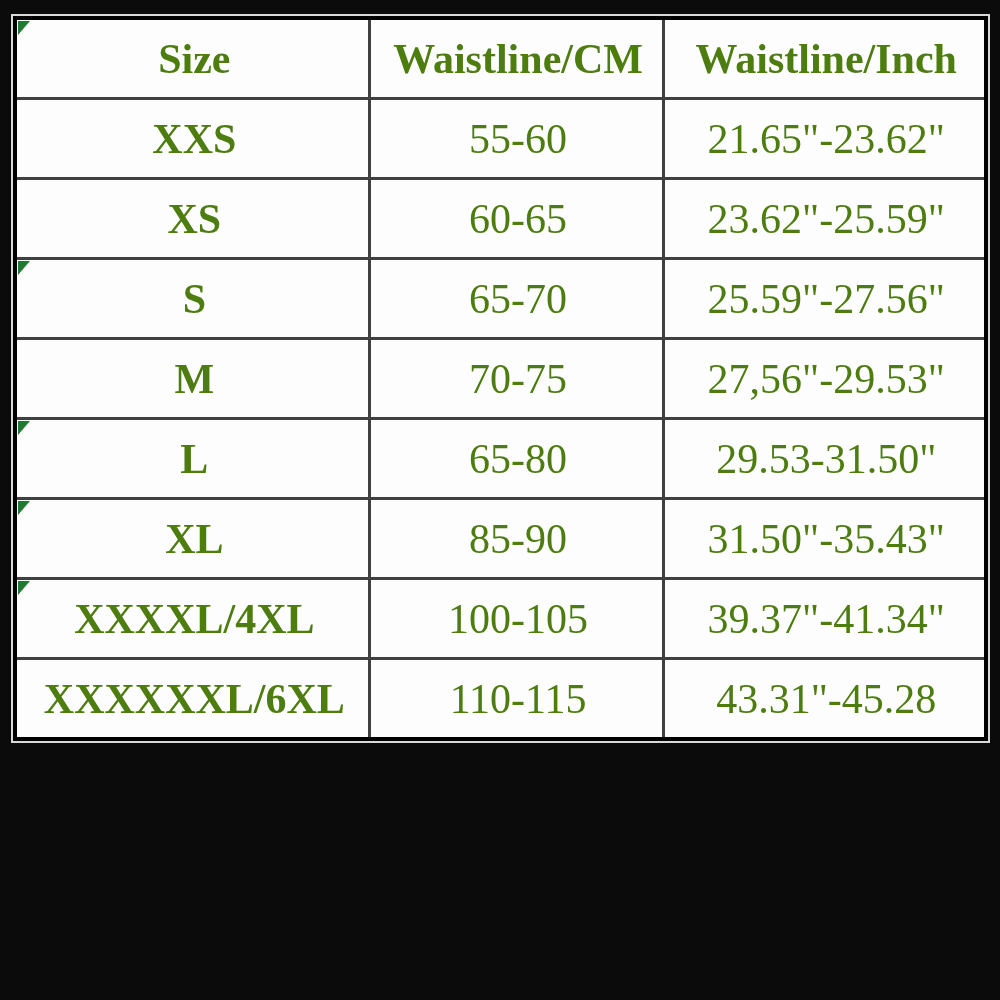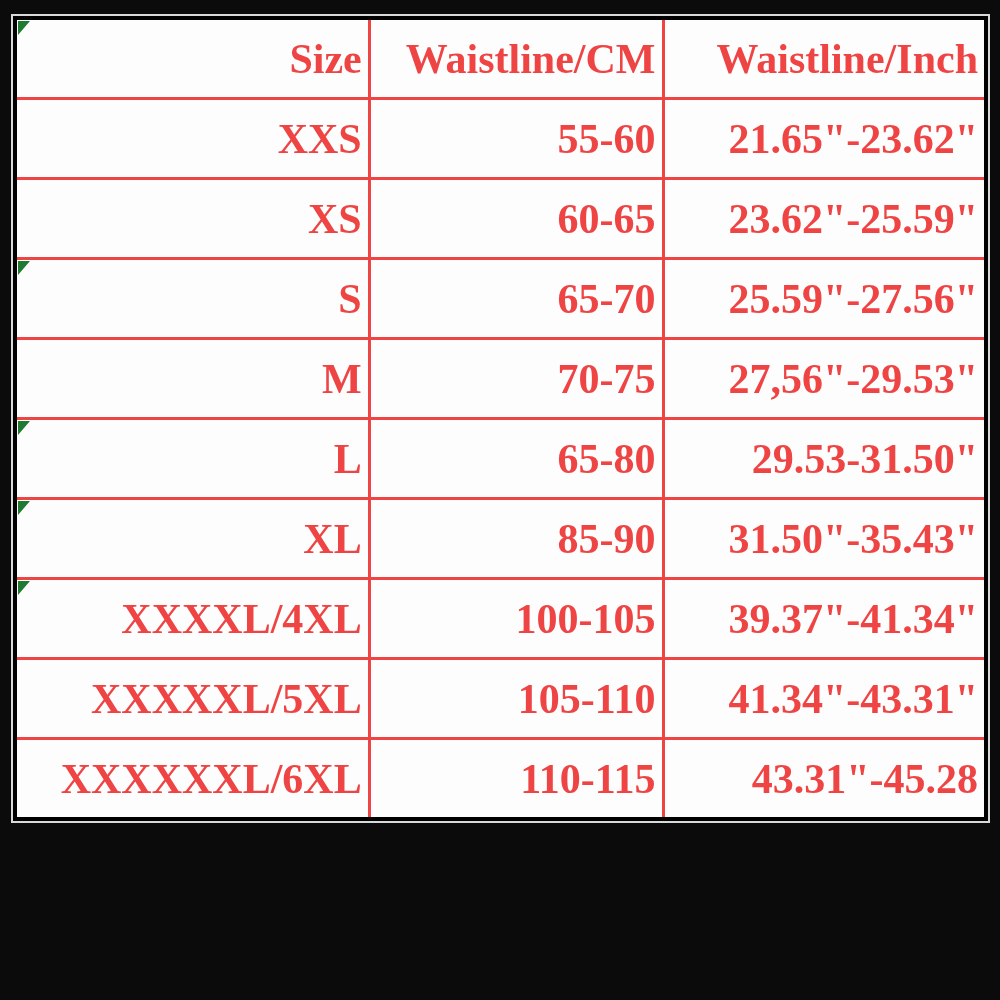--- a/index.html
+++ b/index.html
@@ -26,35 +26,35 @@
     table-layout: fixed;
     background: #fdfdfd;
     border: 4px solid #000;
     box-shadow: 0 0 0 2px #d9d9d9; 
   }
   col.c-size  { width: 352px; }
   col.c-cm    { width: 292px; }
   col.c-inch  { width: 321px; }
   th, td {
     position: relative;
-    border: 3px solid #ef4444;
+    border: 3px solid #404040;
     height: 77px;
     padding: 0 6px 0 10px;
     vertical-align: middle;
-    text-align: right;
-    color: #ef4444;
+    text-align: center;
+    color: #4d7c0f;
     font-size: 42px;
     line-height: 1;
     white-space: nowrap;
     overflow: hidden;
     background: #fdfdfd;
   }
   th { font-weight: bold; }
   td.size-cell { font-weight: bold; }
-  td.cm-cell, td.inch-cell { font-weight: bold; }
+  td.cm-cell, td.inch-cell { font-weight: normal; }
   .flag {
     position: absolute;
     top: 1px;
     left: 1px;
     width: 12px;
     height: 14px;
     clip-path: polygon(0 0, 100% 0, 0 100%);
     display: none;
   }
   .flag.on { display: block; }
@@ -172,32 +172,20 @@
       <span>XXXXL/4XL</span>
     </td>
     <td class="cm-cell">
       <span>100-105</span>
     </td>
     <td class="inch-cell">
       <span>39.37"-41.34"</span>
     </td>
   </tr>
 
-  <tr>
-    <td class="size-cell">
-      
-      <span>XXXXXL/5XL</span>
-    </td>
-    <td class="cm-cell">
-      <span>105-110</span>
-    </td>
-    <td class="inch-cell">
-      <span>41.34"-43.31"</span>
-    </td>
-  </tr>
 
   <tr>
     <td class="size-cell">
       
       <span>XXXXXXL/6XL</span>
     </td>
     <td class="cm-cell">
       <span>110-115</span>
     </td>
     <td class="inch-cell">

